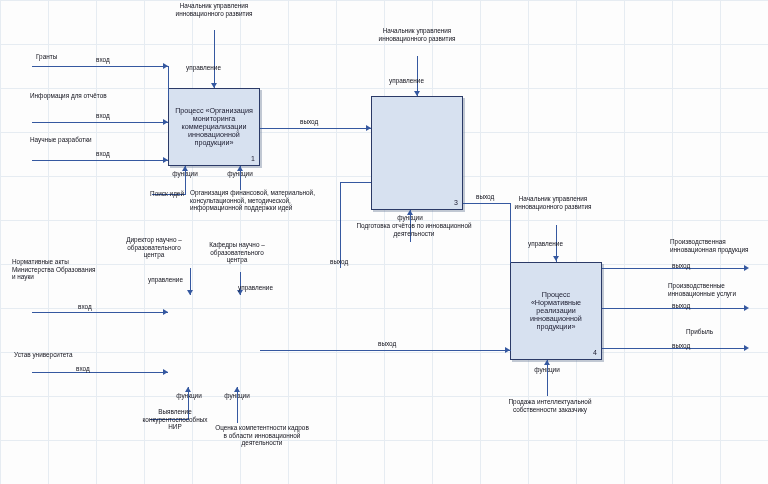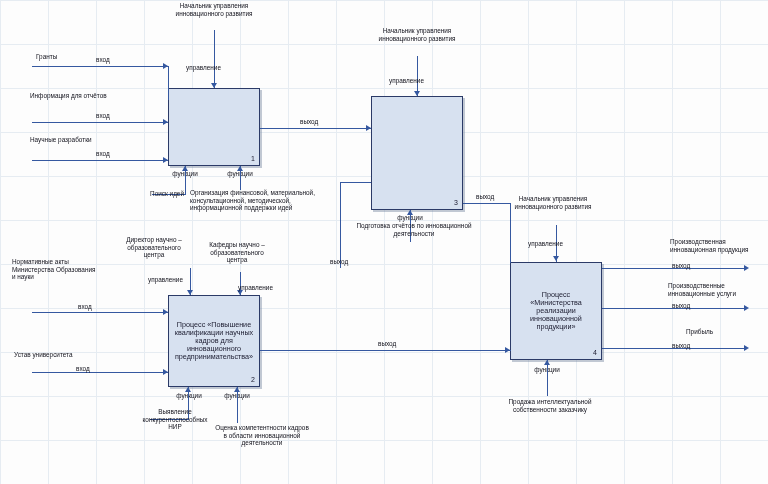--- a/index.html
+++ b/index.html
@@ -76,34 +76,31 @@
     border-right: 3px solid transparent;
     border-bottom: 5px solid #3558a0;
   }
 </style>
 </head>
 <body>
 
 <div id="canvas">
 
   <div class="box" style="left:168px; top:88px; width:92px; height:78px;">
+    <span class="title">Процесс «Организация мониторинга коммерциализации инновационной продукции»</span>
     <span class="num">1</span>
   </div>
 
-  <div class="box" style="left:168px; top:295px; width:92px; height:92px;">
-    <span class="title">Процесс «Повышение квалификации научных кадров для инновационного предпринимательства»</span>
-    <span class="num">2</span>
-  </div>
 
   <div class="box" style="left:371px; top:96px; width:92px; height:114px;">
     <span class="num">3</span>
   </div>
 
   <div class="box" style="left:510px; top:262px; width:92px; height:98px;">
-    <span class="title">Процесс «Министерства реализации инновационной продукции»</span>
+    <span class="title">Процесс «Нормативные реализации инновационной продукции»</span>
     <span class="num">4</span>
   </div>
 
   <div class="lbl c" style="left:155px; top:2px; width:118px;">Начальник управления инновационного развития</div>
   <div class="ln v" style="left:214px; top:30px; height:58px;"></div>
   <div class="arrow down" style="left:211px; top:83px;"></div>
   <div class="lbl l" style="left:186px; top:64px; width:60px;">управление</div>
 
   <div class="lbl c" style="left:362px; top:27px; width:110px;">Начальник управления инновационного развития</div>
   <div class="ln v" style="left:417px; top:56px; height:40px;"></div>

